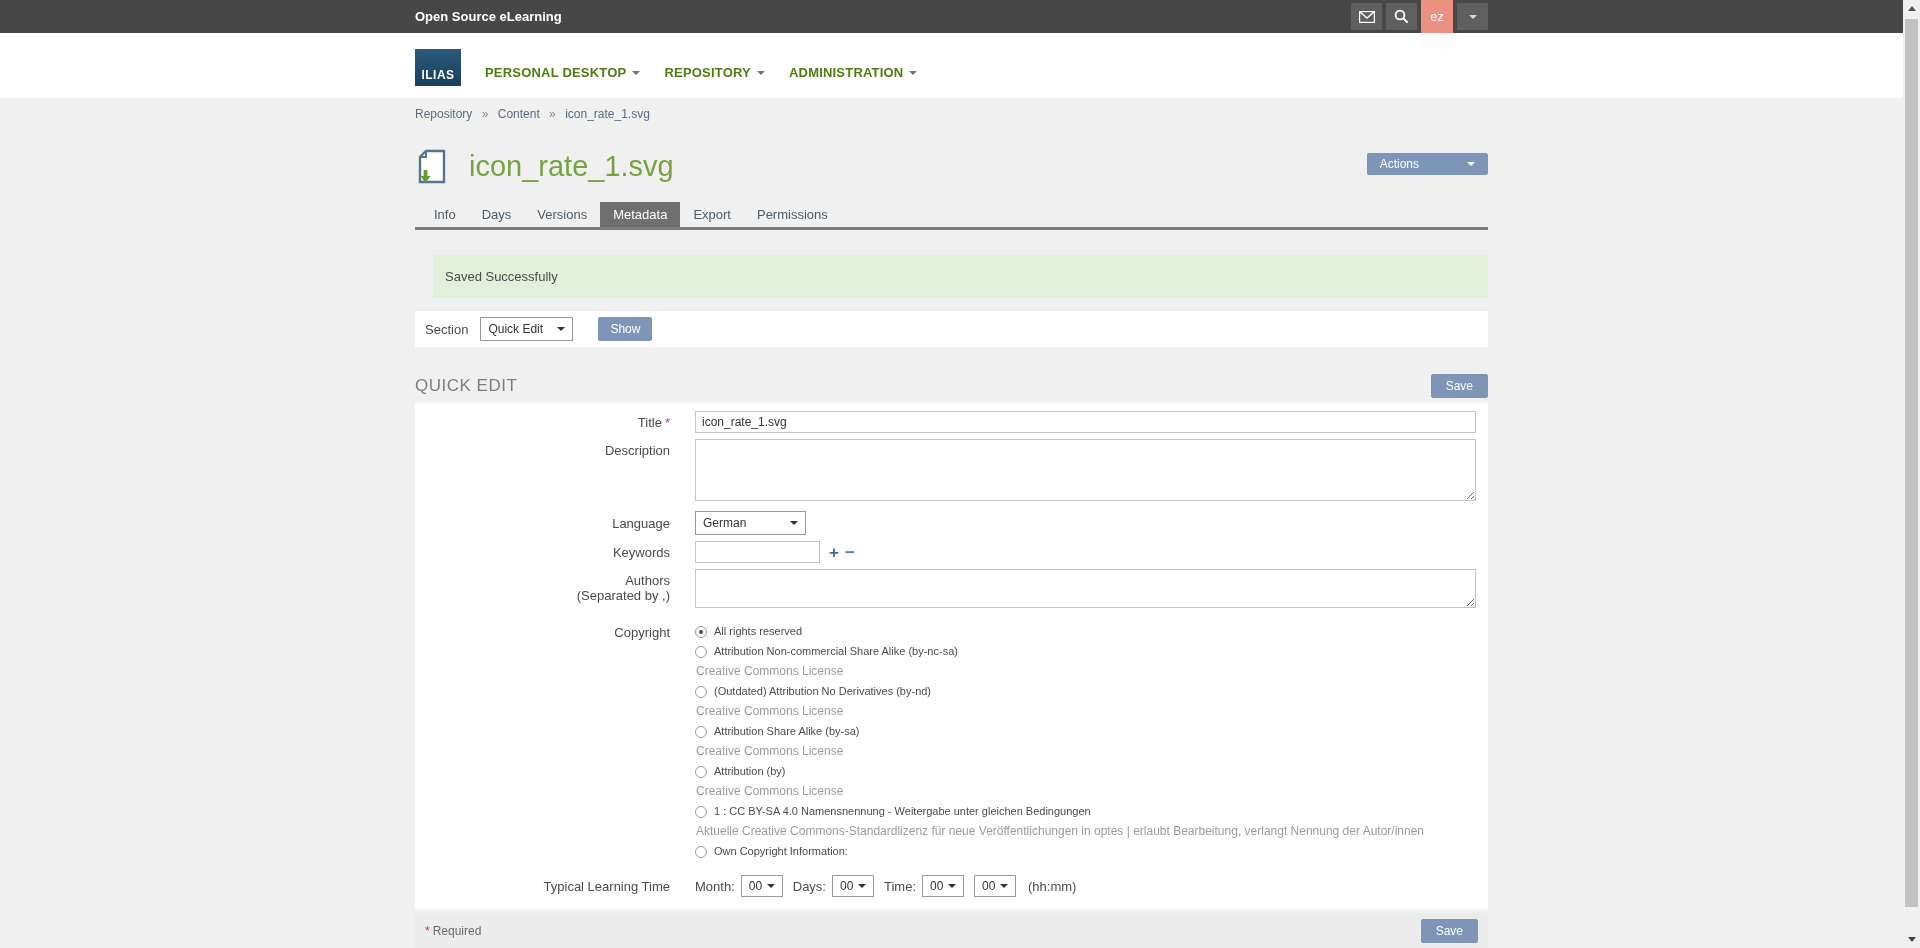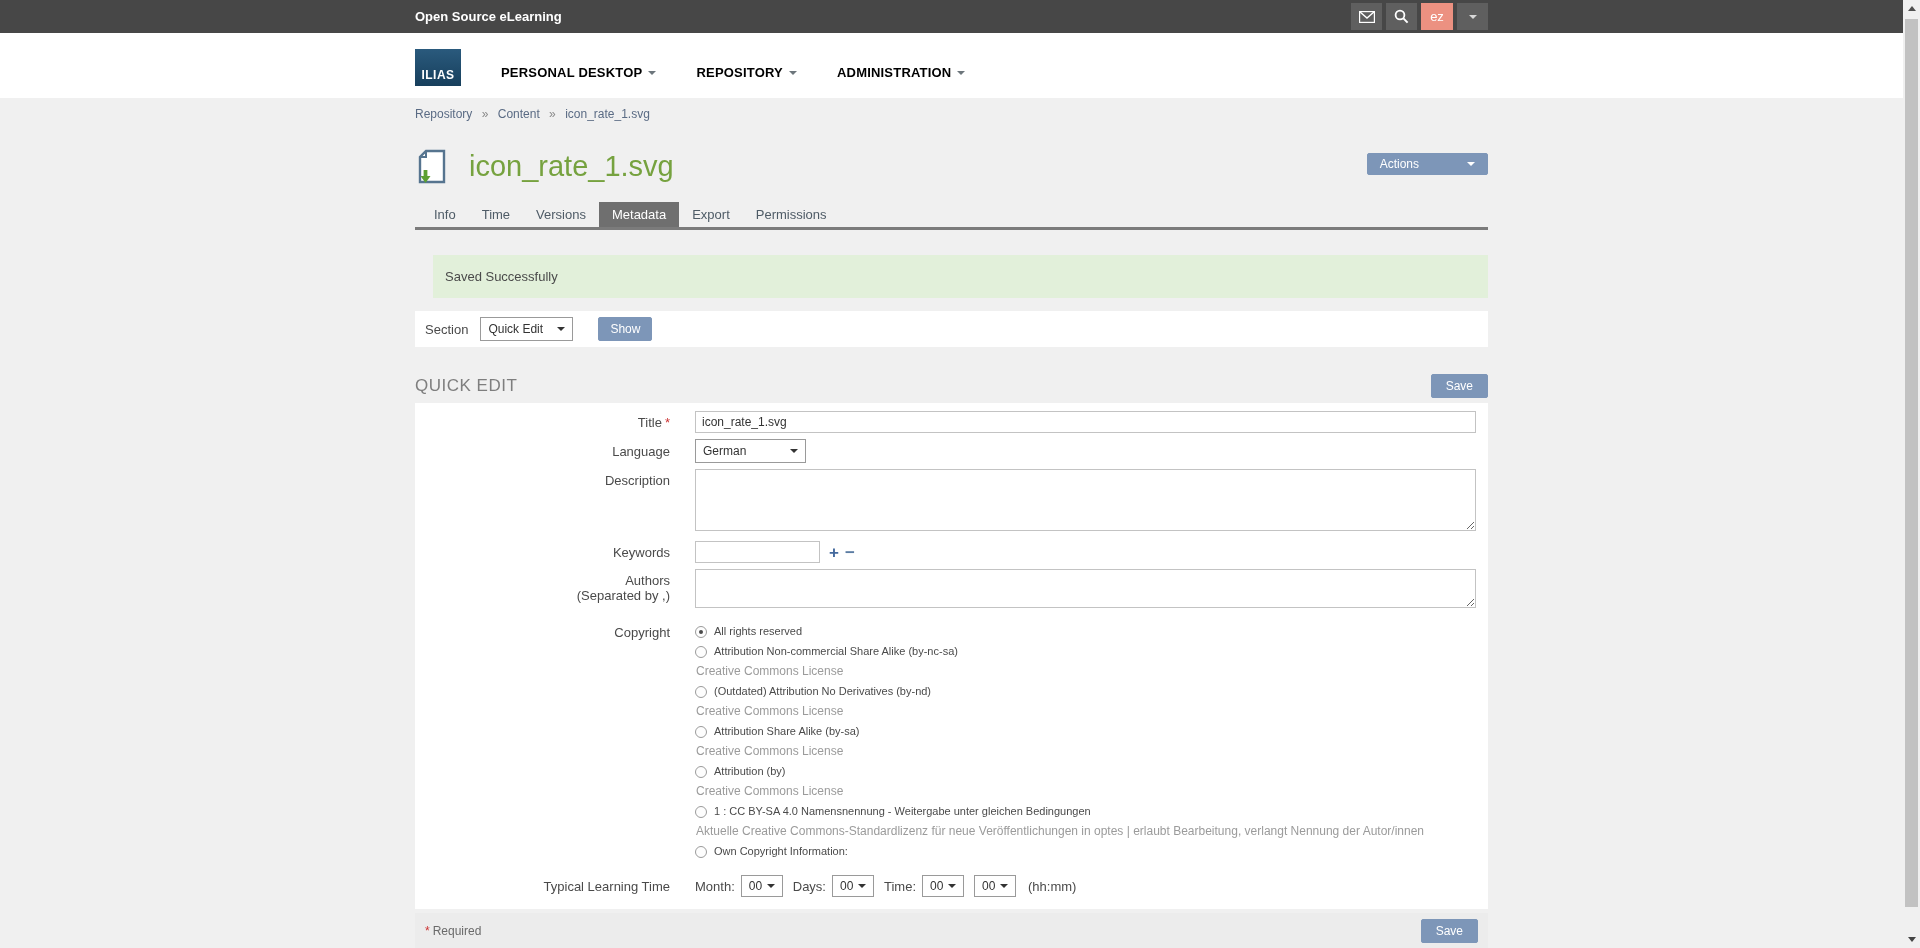--- a/index.html
+++ b/index.html
@@ -8,35 +8,35 @@
   .viewport { width:1903px; height:948px; position:relative; }
   .container { width:1073px; margin:0 auto; position:relative; }
 
   
   .topbar { height:33px; background:#474747; }
   .topbar .container { display:flex; align-items:center; height:100%;gap:28px; }
   .topbar-title { color:#ffffff; font-size:13px; font-weight:bold; }
   .topbar-right { margin-left:auto; display:flex; align-items:center; height:100%; }
   .tb-btn { width:31px; height:27px; background:#5f5f5f; margin-left:4px;
             display:flex; align-items:center; justify-content:center; cursor:pointer; }
-  .avatar { width:32px; height:27px; background:#ec9181; color:#fff; font-size:13px;
+  .avatar { width:32px; height:33px; background:#ec9181; color:#fff; font-size:13px;
             display:flex; align-items:center; justify-content:center; margin-left:4px; cursor:pointer; }
   .caret { width:0; height:0; border-left:4px solid transparent; border-right:4px solid transparent;
            border-top:4px solid currentColor; display:inline-block; }
 
   
   .navband { height:65px; background:#ffffff; }
   .navband .container { display:flex; align-items:flex-end; height:100%; }
   .logo { width:46px; height:37px; background:linear-gradient(#2a5a7d,#173f5c);
           color:#fff; font-weight:bold; font-size:12px; letter-spacing:.5px;
           display:flex; align-items:flex-end; justify-content:center;
           padding-bottom:4px; margin-bottom:12px; cursor:pointer; }
   .mainnav { display:flex; margin-left:24px; margin-bottom:18px; }
-  .nav-item { margin-left:16px; margin-right:24px; font-size:13px; font-weight:600;
-              color:#000000; letter-spacing:.2px; cursor:pointer;
+  .nav-item { margin-left:0; margin-right:24px; font-size:13px; font-weight:600;
+              color:#4d7c0f; letter-spacing:.2px; cursor:pointer;
               display:flex; align-items:center; }
   .nav-item .caret { border-top-width:4px; margin-left:6px; color:#6d767c; }
 
   
   .breadcrumb { padding-top:9px; font-size:12px; color:#8a8a8a; }
   .crumb { color:#5a6b84; text-decoration:none; cursor:pointer; }
   .crumb-sep { margin:0 6px; color:#8a8a8a; }
 
   
   .page-header { margin-top:27px; display:flex; align-items:center; }
@@ -191,21 +191,21 @@
       </svg>
       <h1 class="page-title">icon_rate_1.svg</h1>
       <button class="btn actions-btn">
         <span>Actions</span>
         <span class="caret"></span>
       </button>
     </div>
 
     <div class="tabbar">
       <div class="tab">Info</div>
-      <div class="tab">Time</div>
+      <div class="tab">Days</div>
       <div class="tab">Versions</div>
       <div class="tab active">Metadata</div>
       <div class="tab">Export</div>
       <div class="tab">Permissions</div>
     </div>
 
     <div class="msg-success">Saved Successfully</div>
 
     <div class="section-row">
       <span class="lbl">Section</span>
@@ -225,34 +225,34 @@
 
       <div class="form-row">
         <div class="col-label">
           <span>Title</span><span class="req">*</span>
         </div>
         <div class="col-field">
           <input class="txt" type="text" value="icon_rate_1.svg" style="">
         </div>
       </div>
 
+      <div class="form-row top">
+        <div class="col-label" style="padding-top:4px">Description</div>
+        <div class="col-field">
+          <textarea class="txt ta-desc" style=""></textarea>
+        </div>
+      </div>
+
       <div class="form-row">
         <div class="col-label">Language</div>
         <div class="col-field">
           <div class="select sel-lang">
             <span>German</span>
             <span class="caret"></span>
           </div>
-        </div>
-      </div>
-
-      <div class="form-row top">
-        <div class="col-label" style="padding-top:4px">Description</div>
-        <div class="col-field">
-          <textarea class="txt ta-desc" style=""></textarea>
         </div>
       </div>
 
       <div class="form-row">
         <div class="col-label">Keywords</div>
         <div class="col-field" style="display:flex;align-items:center">
           <input class="txt inp-keywords" type="text" value="" style="">
           <span class="kw-btn" style="margin-left:9px">+</span>
           <span class="kw-btn minus">−</span>
         </div>

